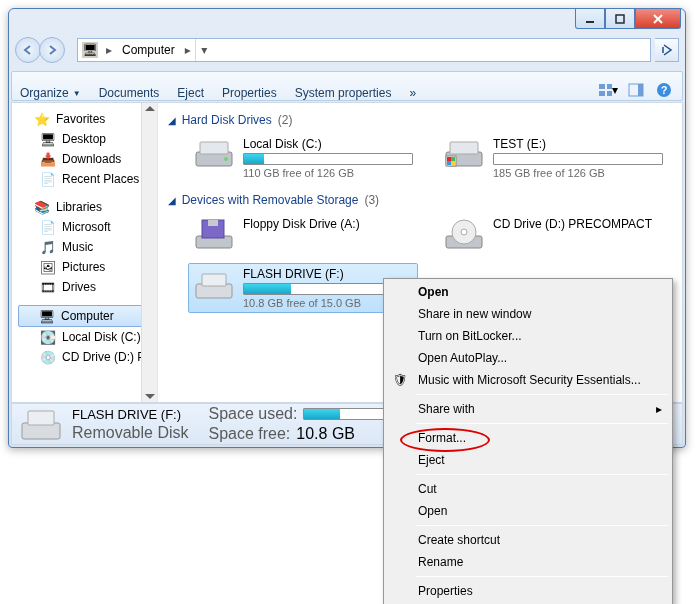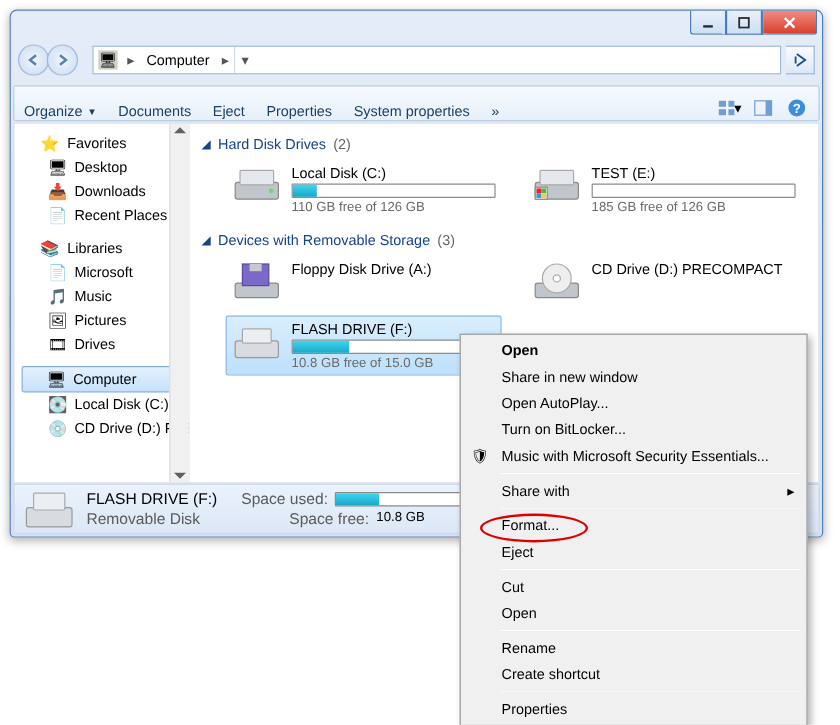--- a/index.html
+++ b/index.html
@@ -63,22 +63,22 @@
   .drive-info { flex:1; display:flex; flex-direction:column; gap:2px; }
   .drive-title { color:#000; }
   .bar { height:12px; border:1px solid #8c8c8c; background:#fff; position:relative; border-radius:1px;}
   .fill { position:absolute; left:0; top:0; bottom:0; background:linear-gradient(#3dd6ef,#1aa7c8); }
   .drive-sub { color:#6a6a6a; font-size:11px; }
   
   
   .details { position:absolute; left:2px; right:2px; bottom:2px; height:42px; background:linear-gradient(#eaf2fc,#dce8f6); border:1px solid #cfd9e6; display:flex; align-items:center; padding:0 8px; gap:10px;}
   .details .big-icon { width:42px; height:34px; display:flex; align-items:center; justify-content:center;}
   .details .col { display:flex; flex-direction:column; gap:2px; }
-  .details .k { color:#5a5a5a; font-size:13px; }
-  .details .v { color:#000; font-size:11px; }
+  .details .k { color:#5a5a5a; font-size:16px; }
+  .details .v { color:#000; font-size:16px; }
   .details .bar { width:130px; }
   
   
   .ctx { position:absolute; left:383px; top:278px; width:290px; background:#f0f0f0; border:1px solid #979797; box-shadow:3px 3px 6px rgba(0,0,0,.3); padding:2px; z-index:100;}
   .ctx-rail { position:absolute; left:2px; top:2px; bottom:2px; width:26px; background:#f0f0f0;}
   .ctx-item { position:relative; padding:4px 20px 4px 32px; white-space:nowrap; }
   .ctx-item.bold { font-weight:bold; }
   .ctx-sep { height:1px; background:#d7d7d7; margin:3px 2px 3px 30px; border-bottom:1px solid #fff;}
   .ctx-item .sub { position:absolute; right:8px; top:4px; }
   .ctx-item .ci { position:absolute; left:6px; top:3px; width:16px; height:16px; display:flex; align-items:center; justify-content:center;}
@@ -333,43 +333,43 @@
       <span style="font-size:13px;">FLASH DRIVE (F:)</span>
       <span class="k">Removable Disk</span>
     </div>
     <div class="col" style="margin-left:10px;">
       <div style="display:flex;gap:6px;align-items:center;">
         <span class="k">Space used:</span>
         <div class="bar">
             <div class="fill" style="width:28%"></div>
           </div>
       </div>
-      <div style="display:flex;gap:6px;margin-left:40px;">
+      <div style="display:flex;gap:6px;">
         <span class="k">Space free:</span>
         <span class="v">10.8 GB</span>
       </div>
     </div>
   </div>
 </div>
 
 <div class="ctx">
   <div class="ctx-rail"></div>
   <div class="ctx-item bold"><span>Open</span></div>
   <div class="ctx-item"><span>Share in new window</span></div>
+  <div class="ctx-item"><span>Turn on BitLocker...</span></div>
   <div class="ctx-item"><span>Open AutoPlay...</span></div>
-  <div class="ctx-item"><span>Turn on BitLocker...</span></div>
   <div class="ctx-item"><span class="ci">🛡</span><span>Music with Microsoft Security Essentials...</span></div>
   <div class="ctx-sep"></div>
   <div class="ctx-item"><span>Share with</span><span class="sub">▸</span></div>
   <div class="ctx-sep"></div>
   <div class="ctx-item"><span>Format...</span></div>
   <div class="ctx-item"><span>Eject</span></div>
   <div class="ctx-sep"></div>
   <div class="ctx-item"><span>Cut</span></div>
   <div class="ctx-item"><span>Open</span></div>
   <div class="ctx-sep"></div>
+  <div class="ctx-item"><span>Create shortcut</span></div>
   <div class="ctx-item"><span>Rename</span></div>
-  <div class="ctx-item"><span>Create shortcut</span></div>
   <div class="ctx-sep"></div>
   <div class="ctx-item"><span>Properties</span></div>
 </div>
 
 <div class="highlight-oval"></div>
 
 </body></html>

